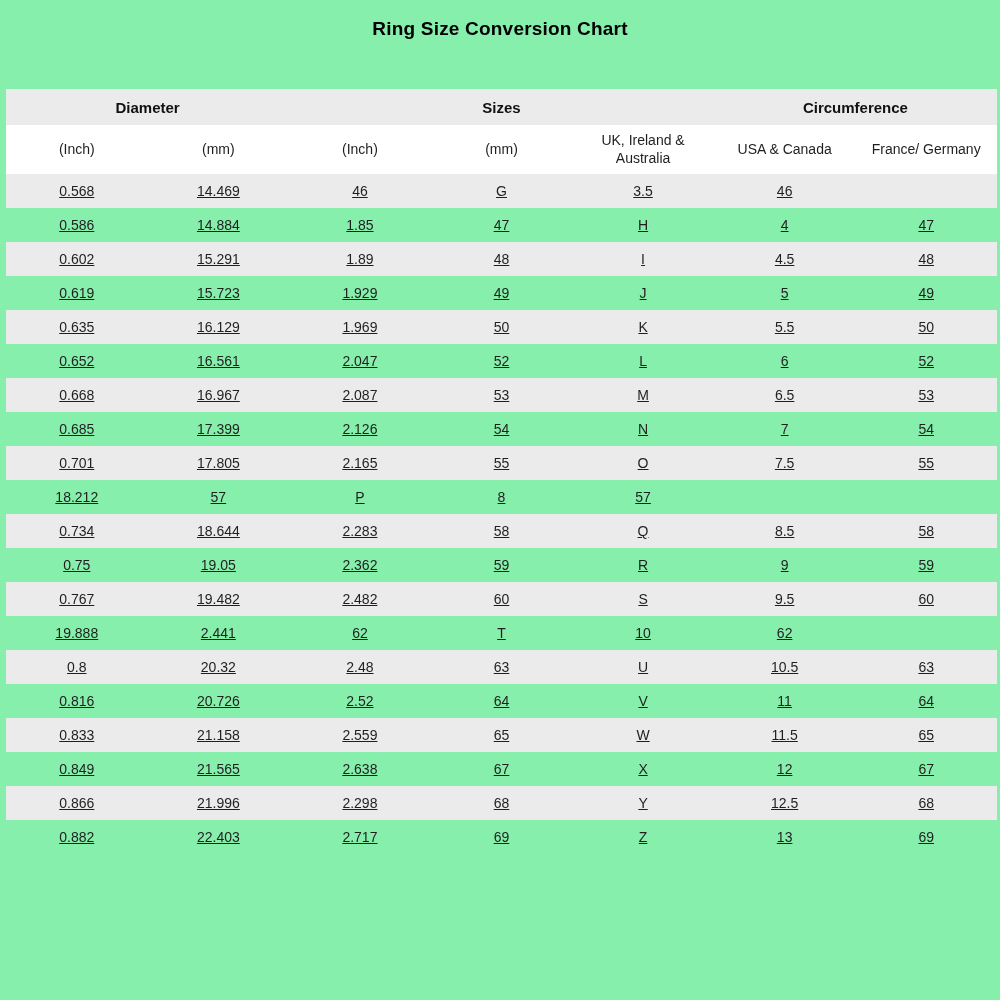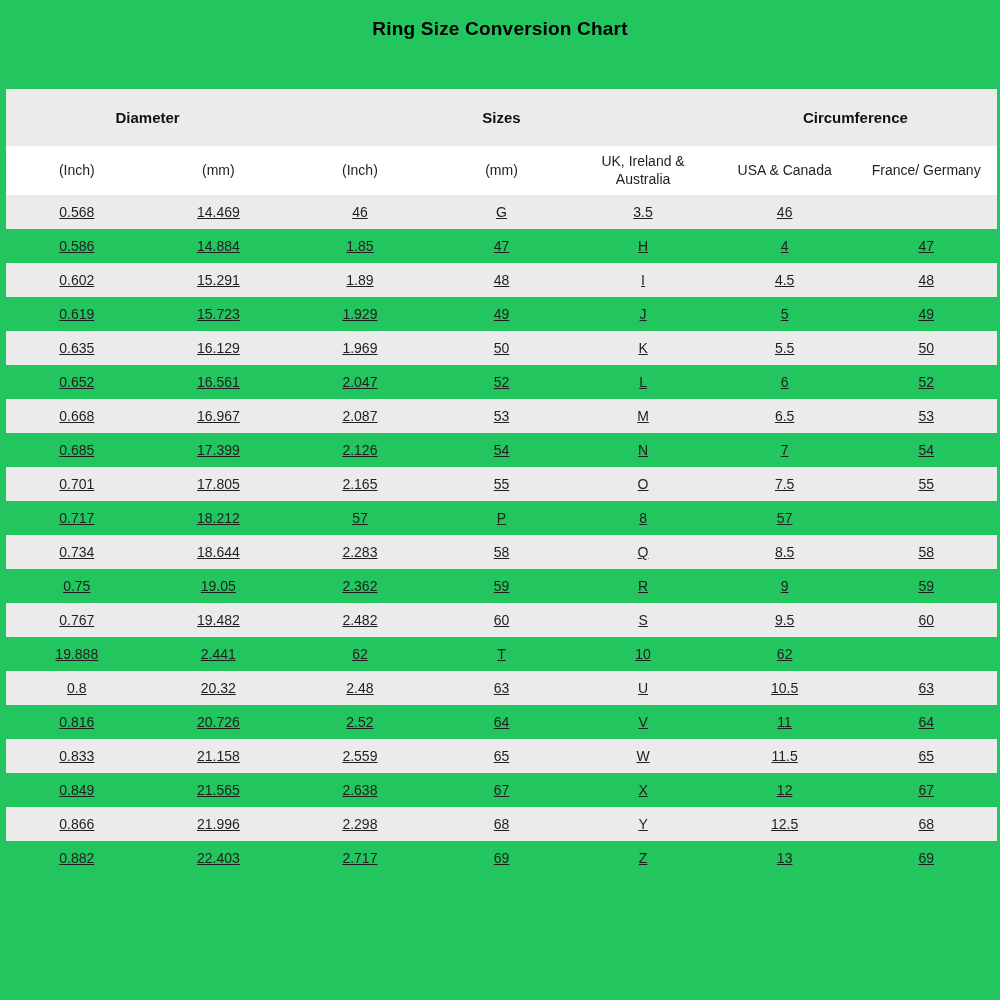--- a/index.html
+++ b/index.html
@@ -9,21 +9,21 @@
     width: 1000px;
     height: 1000px;
     font-family: "Liberation Sans", sans-serif;
     color: #1f1f1f;
     -webkit-font-smoothing: antialiased;
   }
   .page {
     position: relative;
     width: 1000px;
     height: 1000px;
-    background: #22c55e;
+    background: #86efac;
     overflow: hidden;
   }
   .page-title {
     position: absolute;
     top: 18px;
     left: 0;
     width: 1000px;
     text-align: center;
     font-size: 19px;
     font-weight: bold;
@@ -35,21 +35,21 @@
     top: 89px;
     left: 6px;
     width: 991px;
   }
   .grid-row {
     display: grid;
     grid-template-columns: repeat(7, 1fr);
   }
   .group-row {
     background: var(--stripe, #ebebeb);
-    height: 57px;
+    height: 36px;
   }
   .group-cell {
     display: flex;
     align-items: center;
     justify-content: center;
     font-weight: bold;
     font-size: 15px;
     color: #111111;
   }
   .span2 { grid-column: span 2; }
@@ -184,21 +184,20 @@
         <div class="grid-row data-row stripe">
           <div class="cell">0.701</div>
           <div class="cell">17.805</div>
           <div class="cell">2.165</div>
           <div class="cell">55</div>
           <div class="cell">O</div>
           <div class="cell">7.5</div>
           <div class="cell">55</div>
         </div>
         <div class="grid-row data-row">
-          <div class="cell">0.717</div>
           <div class="cell">18.212</div>
           <div class="cell">57</div>
           <div class="cell">P</div>
           <div class="cell">8</div>
           <div class="cell">57</div>
         </div>
         <div class="grid-row data-row stripe">
           <div class="cell">0.734</div>
           <div class="cell">18.644</div>
           <div class="cell">2.283</div>

